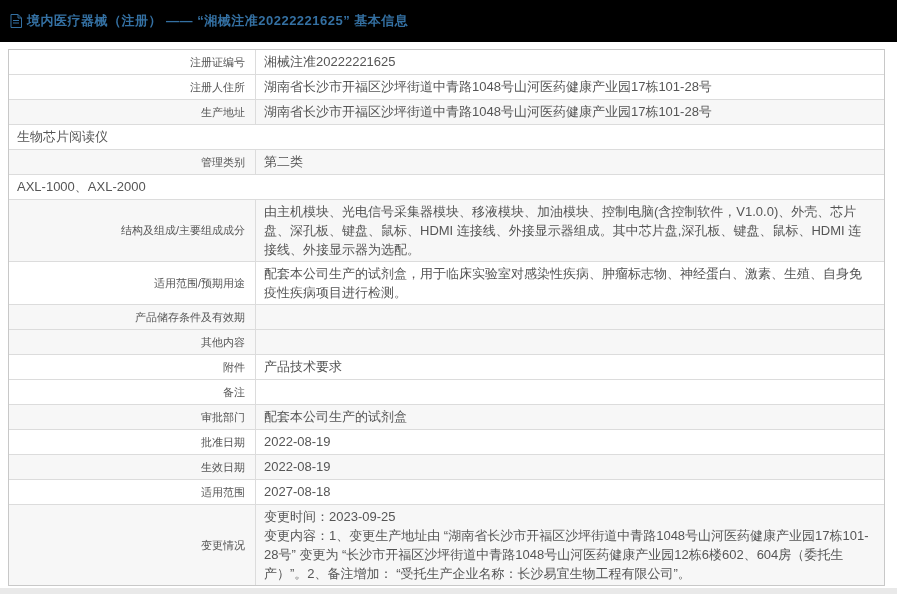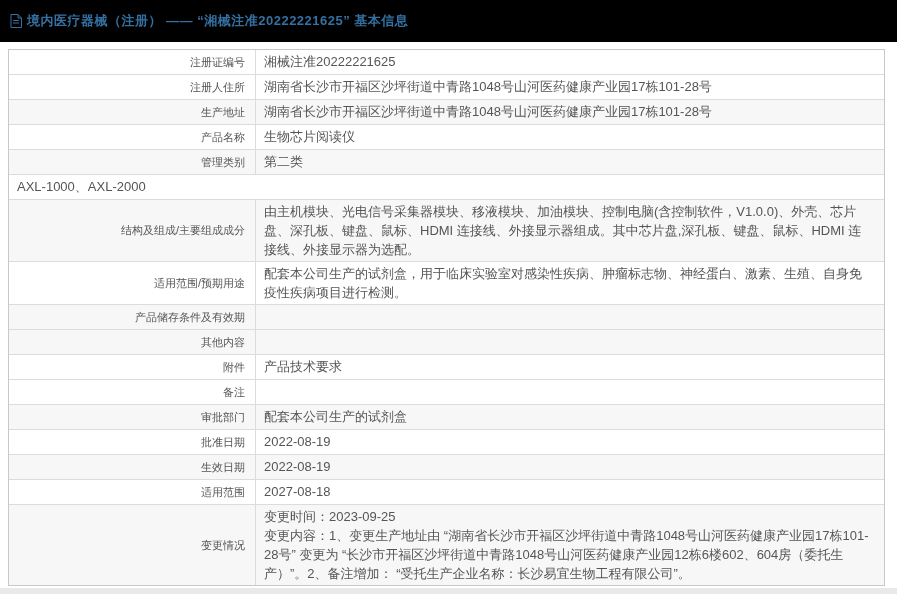--- a/index.html
+++ b/index.html
@@ -113,24 +113,20 @@
     <div class="cell-label">
 
       <span>生产地址</span>
     </div>
     <div class="cell-value">
       <span class="value-text">湖南省长沙市开福区沙坪街道中青路1048号山河医药健康产业园17栋101-28号</span>
     </div>
   </div>
 
   <div class="row">
-    <div class="cell-label">
-
-      <span>产品名称</span>
-    </div>
     <div class="cell-value">
       <span class="value-text">生物芯片阅读仪</span>
     </div>
   </div>
 
   <div class="row alt">
     <div class="cell-label">
 
       <span>管理类别</span>
     </div>

